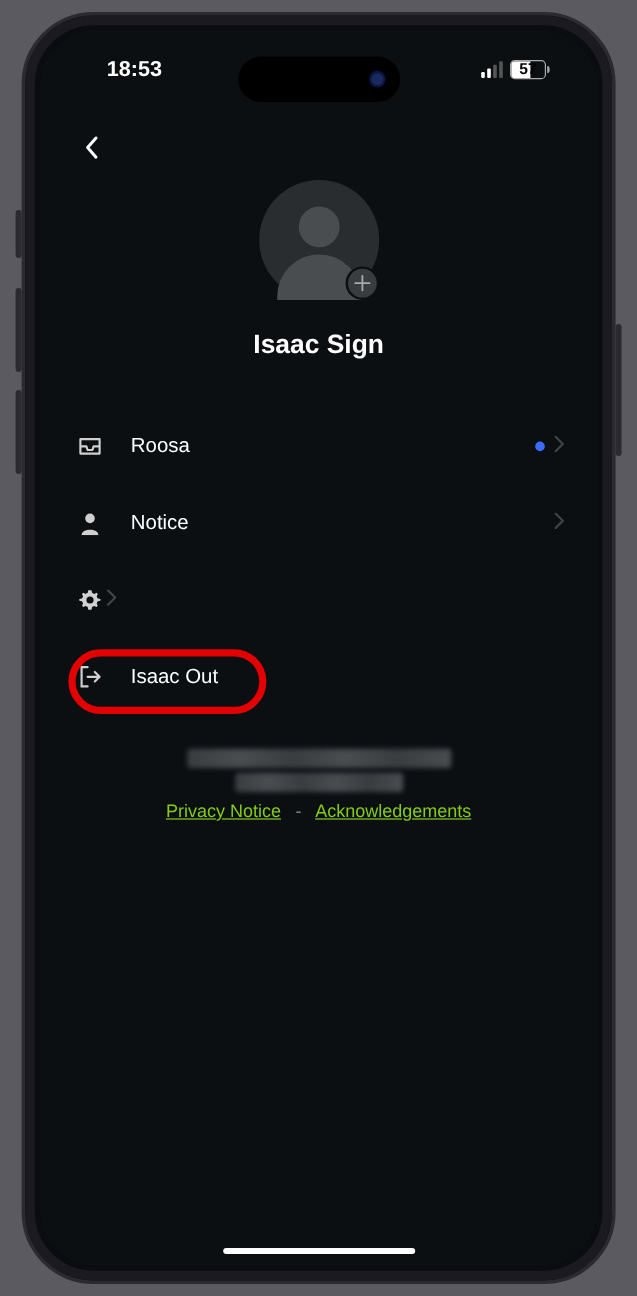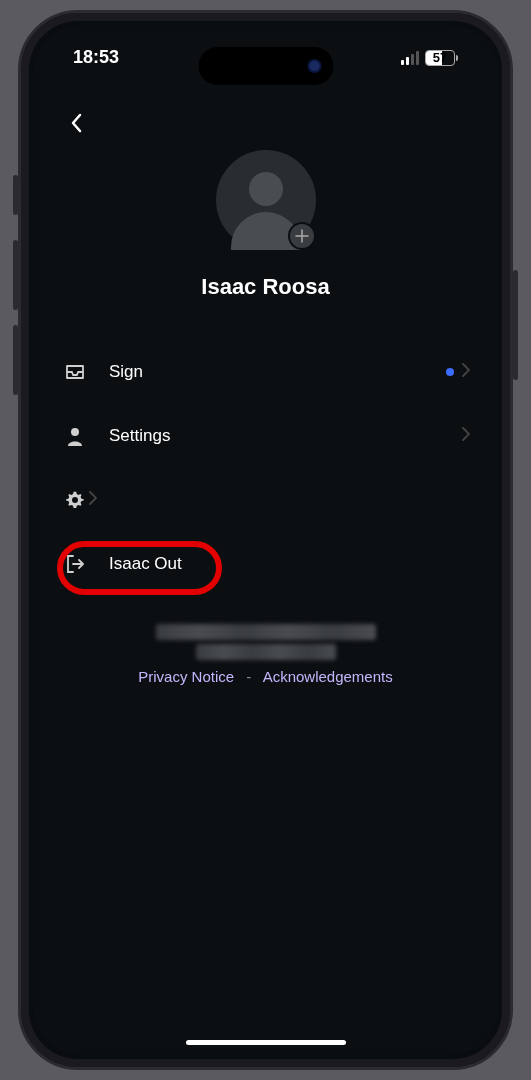--- a/index.html
+++ b/index.html
@@ -56,21 +56,21 @@
       transform: translateY(-50%);
       width: 10px;
       height: 10px;
       background: #1a2a60;
       border-radius: 50%;
       border: 2px solid #0a1540;
     }
     .status-bar {
       position: absolute;
       top: 0;
-      left: 0;
+      left: 16px;
       right: 0;
       height: 65px;
       display: flex;
       align-items: center;
       justify-content: space-between;
       padding: 0 40px;
       color: #fff;
       font-weight: 600;
       font-size: 18px;
       z-index: 5;
@@ -258,21 +258,22 @@
       filter: blur(2px);
     }
     .blurred-line.l1 { width: 220px; }
     .blurred-line.l2 { width: 140px; }
     .footer-text {
       color: #888;
       font-size: 15px;
       margin-top: 8px;
     }
     .footer-text a {
-      color: #c4b5fd;
+      color: #84cc16;
+      text-decoration: underline;
     }
     .footer-sep {
       margin: 0 8px;
     }
     .home-indicator {
       position: absolute;
       bottom: 10px;
       left: 50%;
       transform: translateX(-50%);
       width: 160px;
@@ -334,48 +335,48 @@
           <div class="avatar-person">
             <div class="avatar-head"></div>
             <div class="avatar-body"></div>
           </div>
           <div class="avatar-add">
             <svg width="14" height="14" viewBox="0 0 14 14">
               <path d="M7 1 V13 M1 7 H13" stroke="#aaa" stroke-width="1.5" stroke-linecap="round"></path>
             </svg>
           </div>
         </div>
-        <div class="profile-name">Isaac Roosa</div>
+        <div class="profile-name">Isaac Sign</div>
       </div>
 
       <div class="menu">
 
         <div class="menu-item">
           <div class="menu-icon">
             <svg width="20" height="16" viewBox="0 0 20 16">
               <path d="M2 2 H18 V14 H2 Z M2 8 L7 8 L8 11 H12 L13 8 H18" fill="none" stroke="#d0d0d0" stroke-width="1.8" stroke-linejoin="round"></path>
             </svg>
           </div>
-          <div class="menu-label">Sign</div>
+          <div class="menu-label">Roosa</div>
           <div class="menu-dot"></div>
           <div class="menu-chevron">
             <svg width="8" height="14" viewBox="0 0 8 14">
                 <path d="M1 1 L7 7 L1 13" stroke="#444" stroke-width="1.8" fill="none" stroke-linecap="round"></path>
               </svg>
           </div>
         </div>
 
         <div class="menu-item">
           <div class="menu-icon">
             <svg width="18" height="20" viewBox="0 0 18 20">
               <circle cx="9" cy="6" r="4" fill="#d0d0d0"></circle>
               <path d="M2 20 C2 14 16 14 16 20 Z" fill="#d0d0d0"></path>
             </svg>
           </div>
-          <div class="menu-label">Settings</div>
+          <div class="menu-label">Notice</div>
           <div class="menu-chevron">
             <svg width="8" height="14" viewBox="0 0 8 14">
                 <path d="M1 1 L7 7 L1 13" stroke="#444" stroke-width="1.8" fill="none" stroke-linecap="round"></path>
               </svg>
           </div>
         </div>
 
         <div class="menu-item">
           <div class="menu-icon">
             <svg width="20" height="20" viewBox="0 0 20 20">

